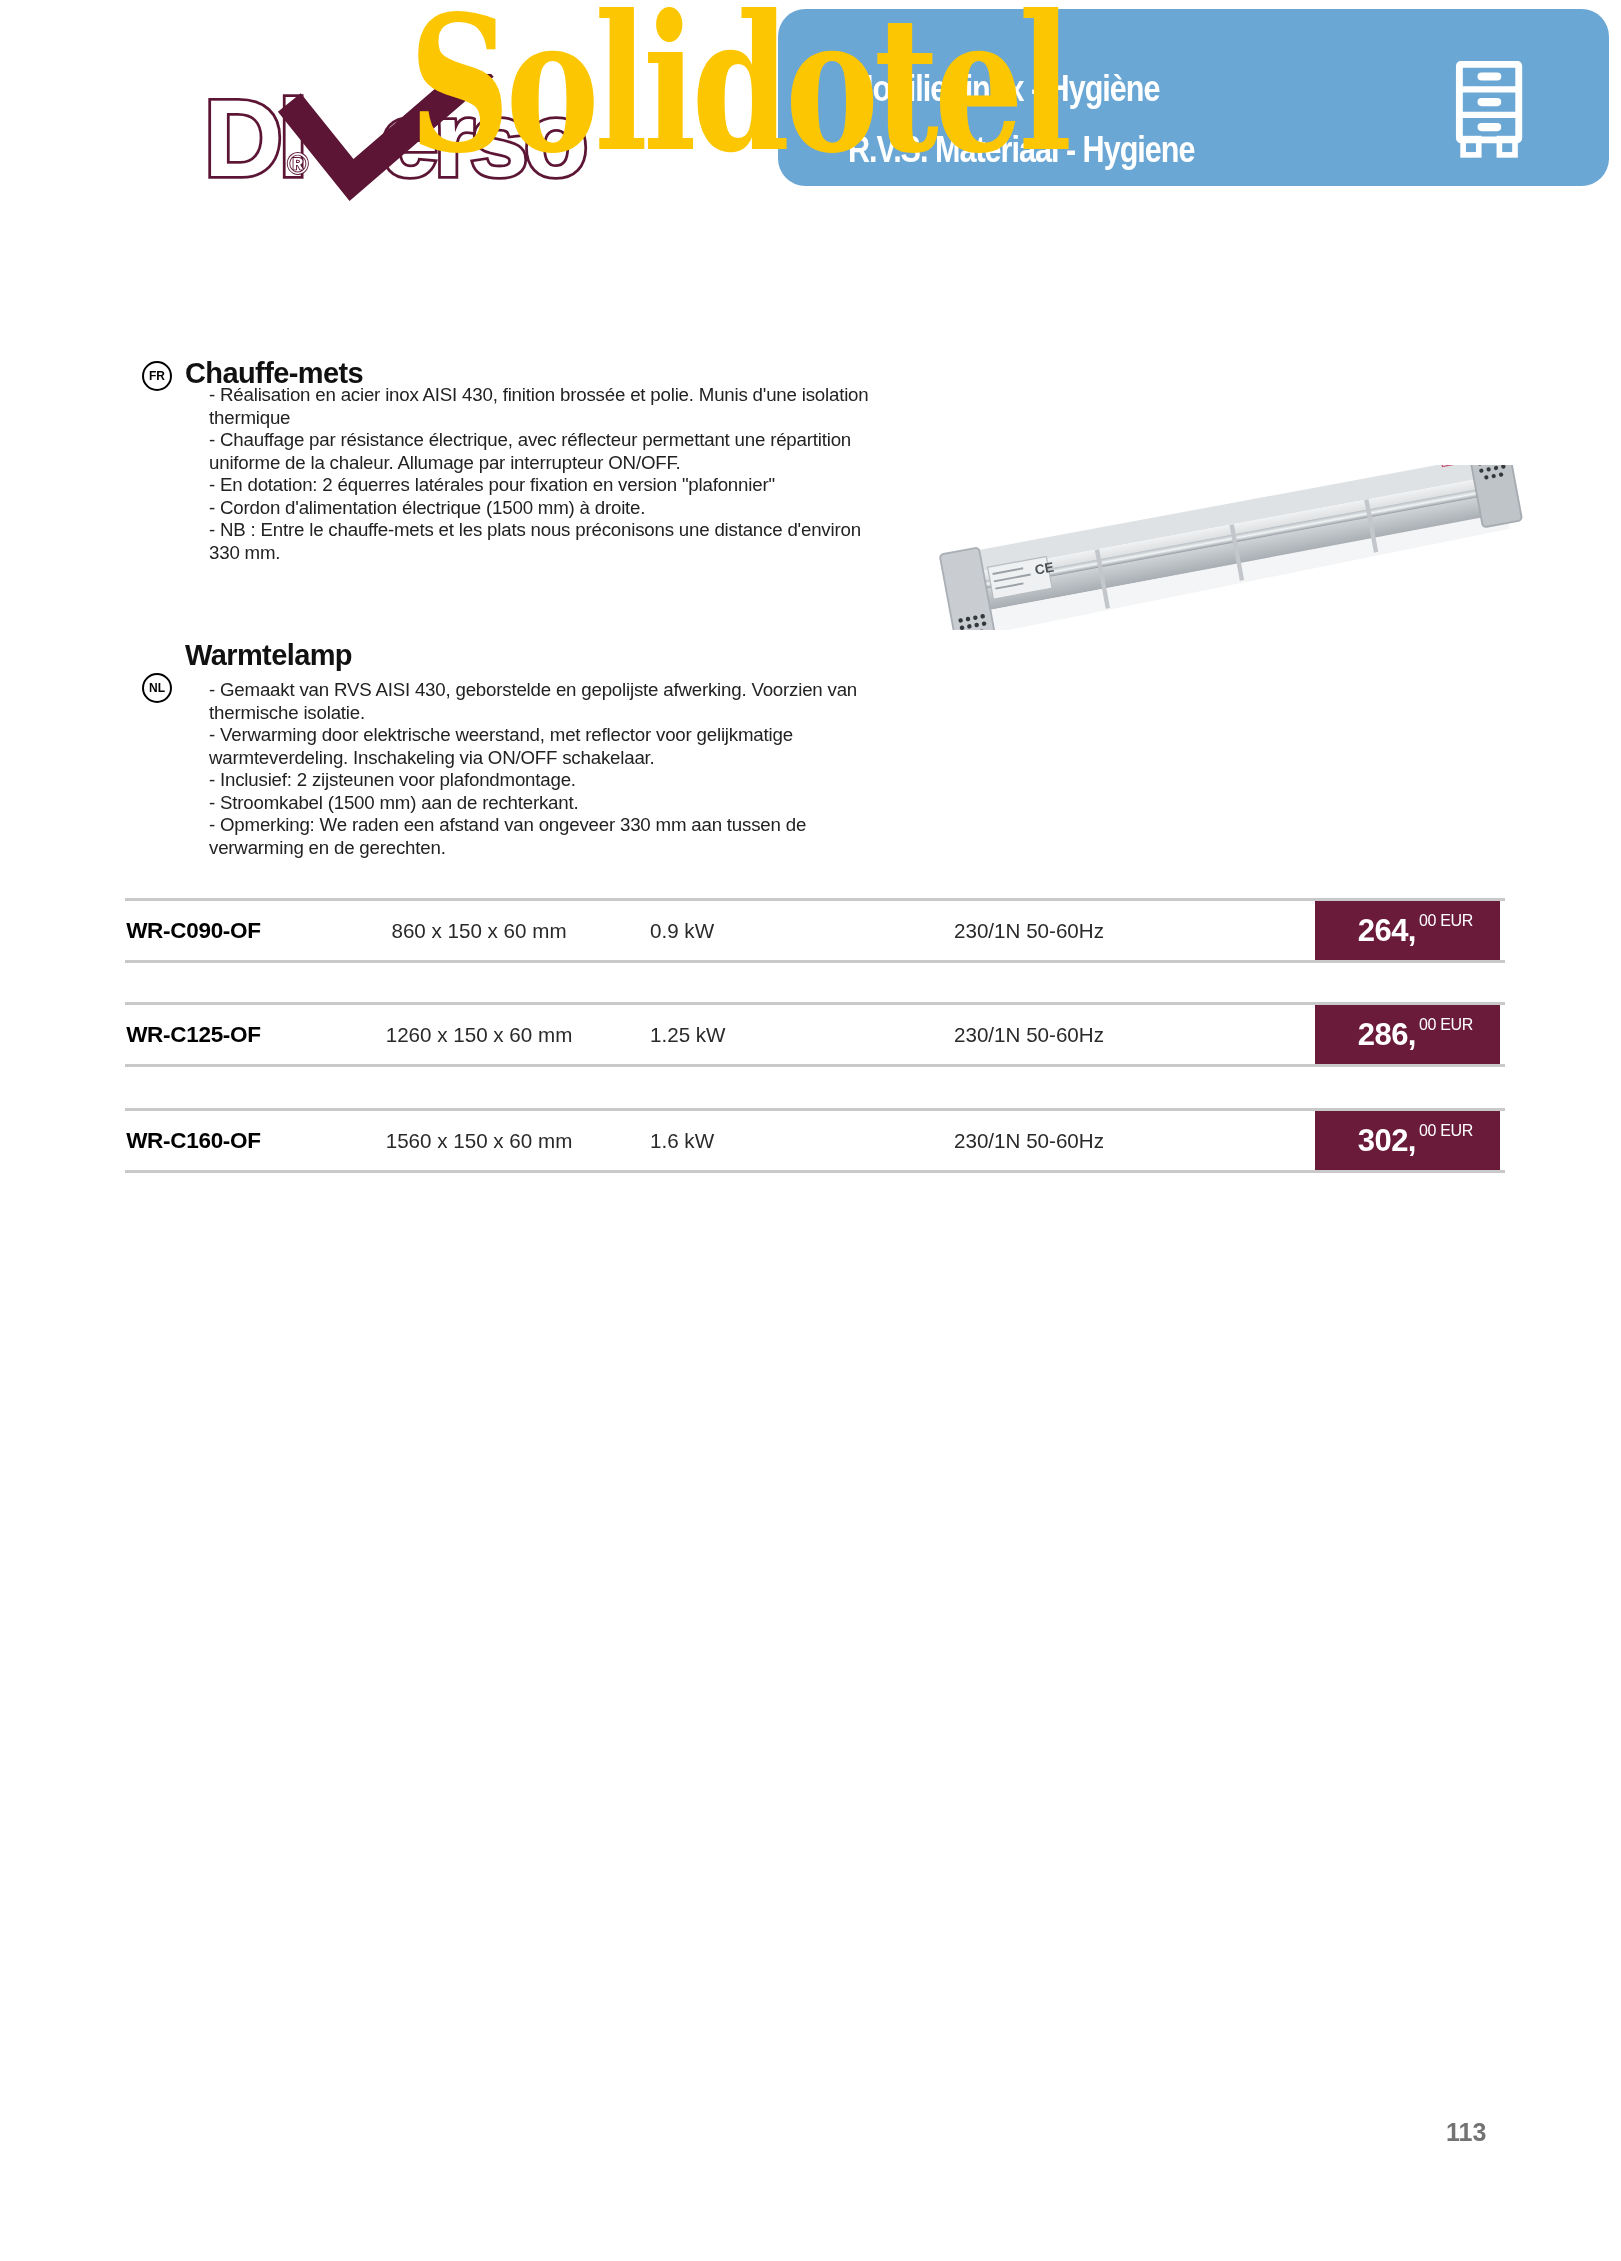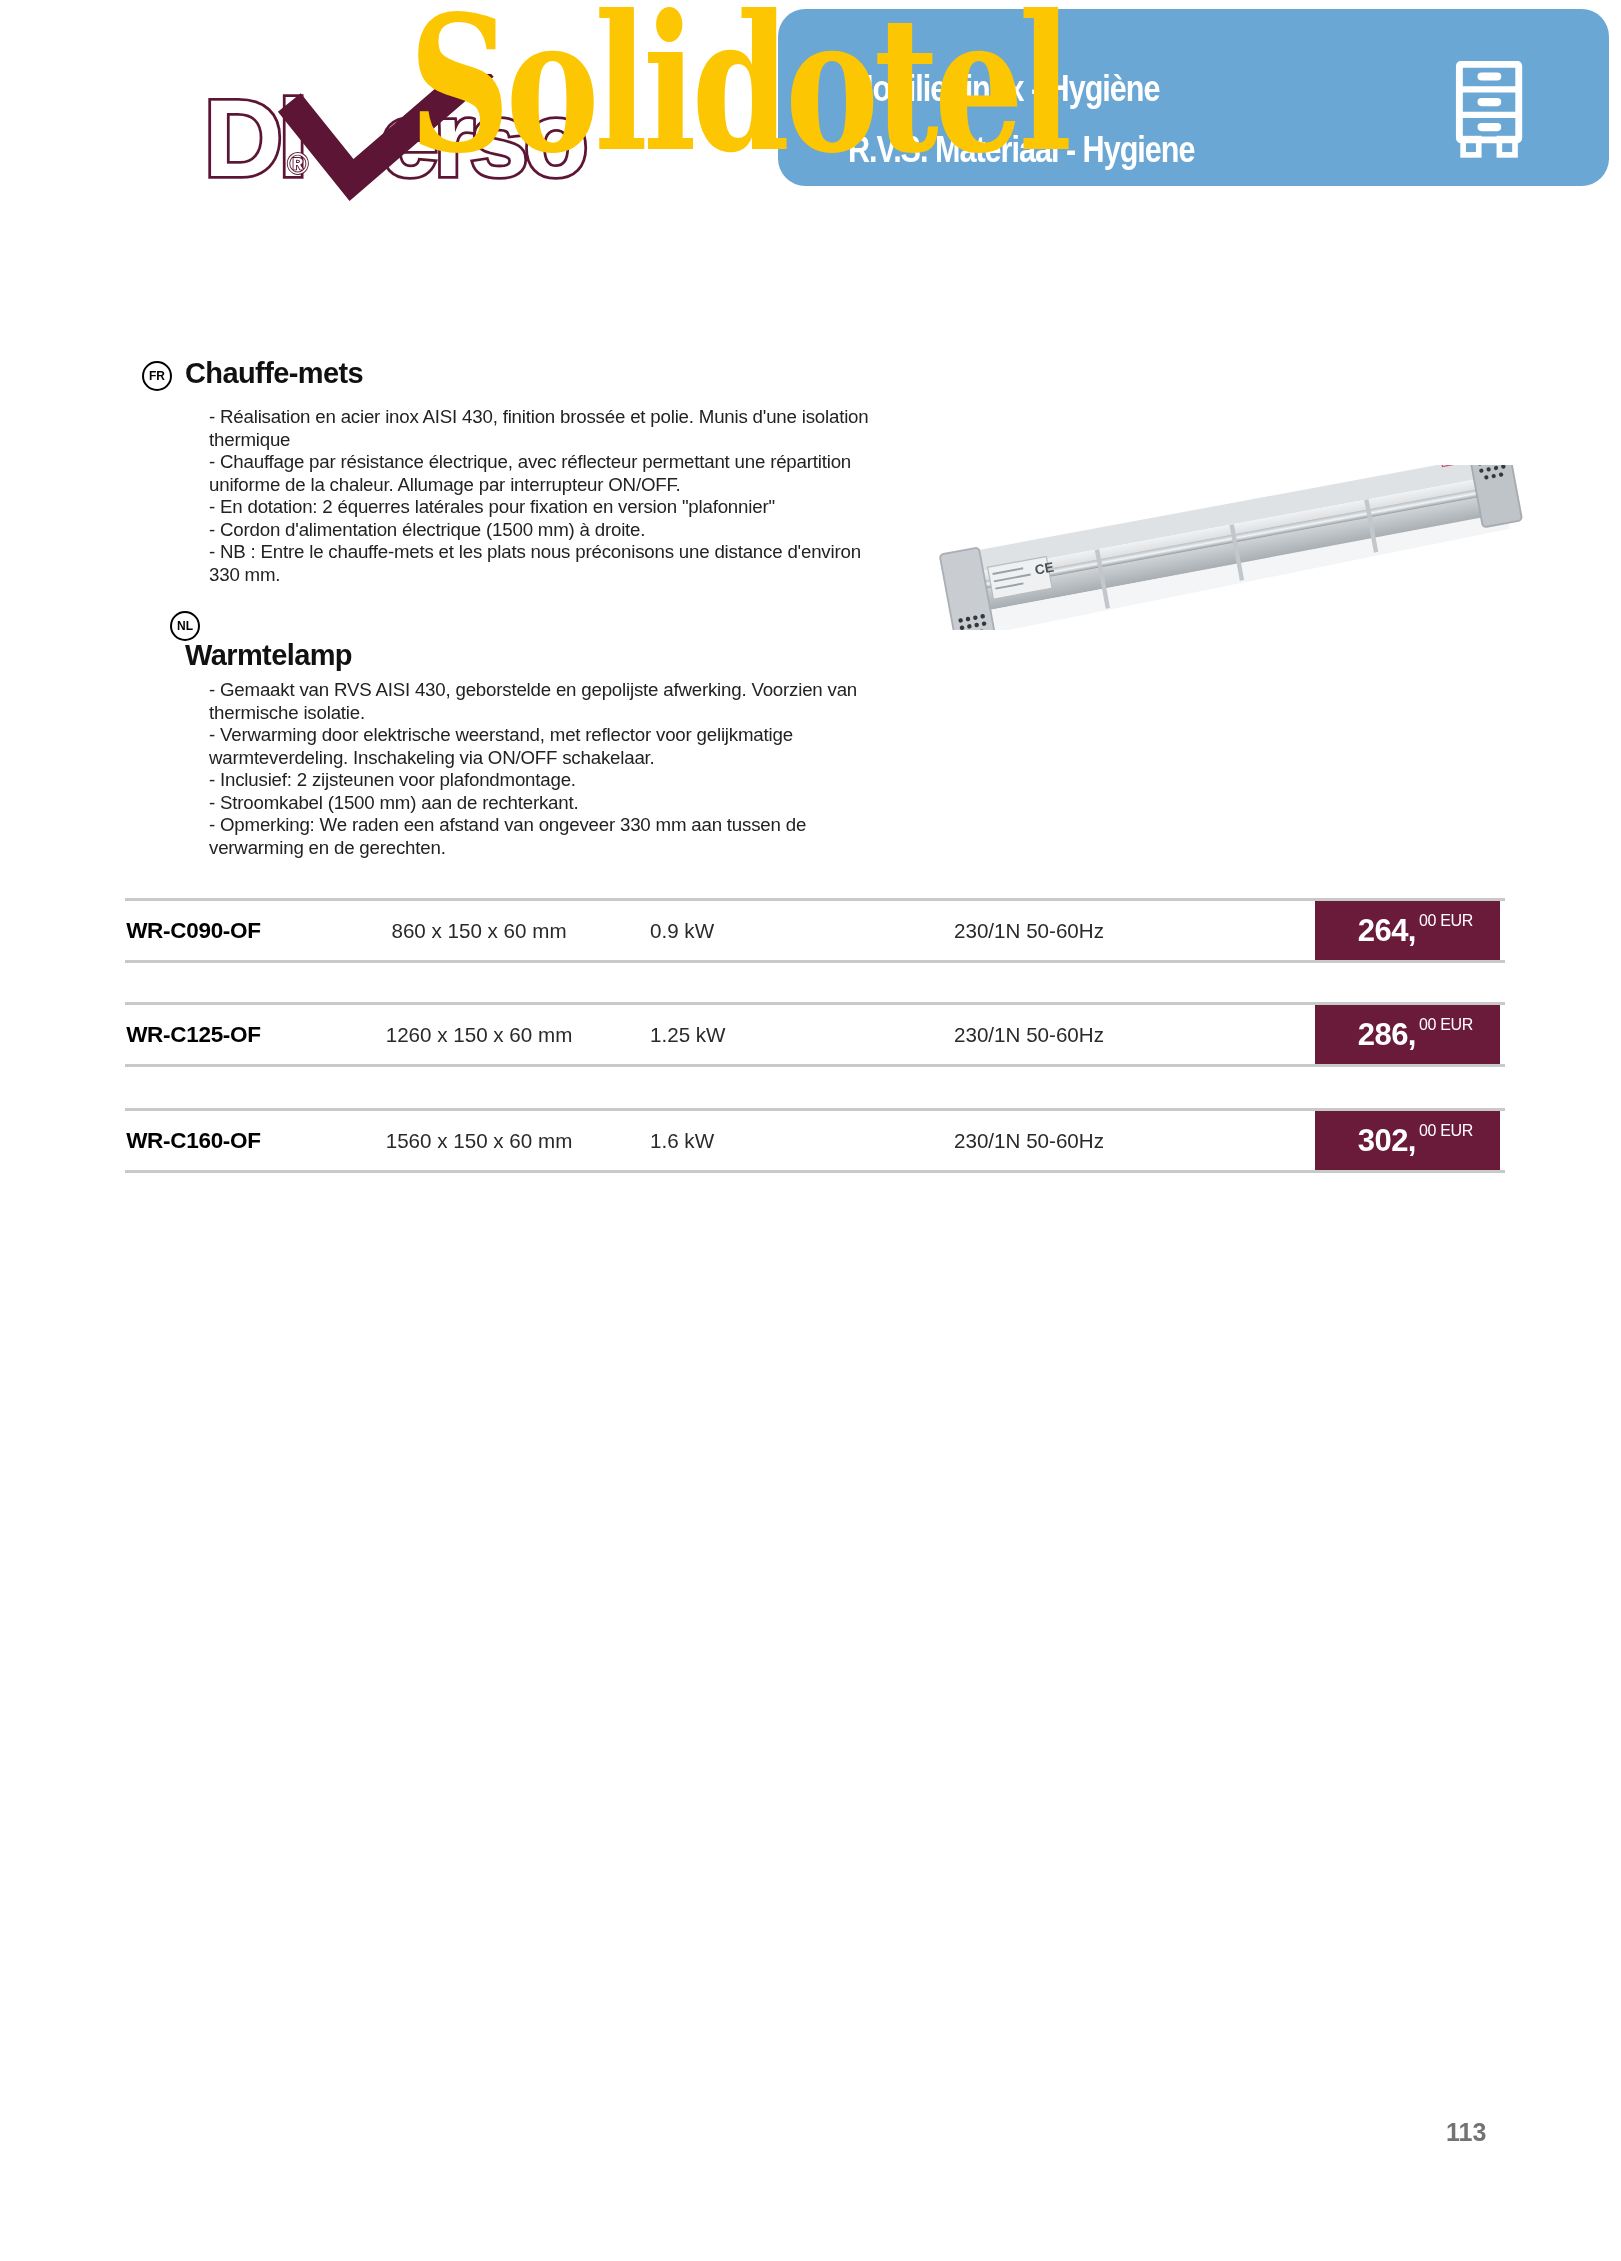--- a/index.html
+++ b/index.html
@@ -86,29 +86,29 @@
       <rect x="36" y="99" width="38" height="13" rx="6.5" fill="#ffffff"></rect>
       <rect x="13" y="124" width="25" height="26" fill="none" stroke="#ffffff" stroke-width="9"></rect>
       <rect x="71" y="124" width="25" height="26" fill="none" stroke="#ffffff" stroke-width="9"></rect>
     </svg>
   </div>
 
   <div id="watermark">Solidotel</div>
 
   <div class="lang-badge" style="left:142px; top:361px;">FR</div>
   <h2 class="section-title" style="left:185px; top:357px;">Chauffe-mets</h2>
-  <div class="section-body" style="left:209px; top:406px;">
+  <div class="section-body" style="left:209px; top:384px;">
     <p>- Réalisation en acier inox AISI 430, finition brossée et polie.  Munis d'une isolation thermique</p>
     <p>- Chauffage par résistance électrique, avec réflecteur permettant une répartition uniforme de la chaleur. Allumage par interrupteur ON/OFF.</p>
     <p>- En dotation: 2 équerres latérales pour fixation en version "plafonnier"</p>
     <p>- Cordon d'alimentation électrique (1500 mm) à droite.</p>
     <p>- NB : Entre le chauffe-mets et les plats nous préconisons une distance d'environ 330 mm.</p>
   </div>
 
-  <div class="lang-badge" style="left:142px; top:611px;margin-left:28px;">NL</div>
+  <div class="lang-badge" style="left:142px; top:673px;">NL</div>
   <h2 class="section-title" style="left:185px; top:639px;">Warmtelamp</h2>
   <div class="section-body" style="left:209px; top:679px;">
     <p>- Gemaakt van RVS AISI 430, geborstelde en gepolijste afwerking. Voorzien van thermische isolatie.</p>
     <p>- Verwarming door elektrische weerstand, met reflector voor gelijkmatige warmteverdeling. Inschakeling via ON/OFF schakelaar.</p>
     <p>- Inclusief: 2 zijsteunen voor plafondmontage.</p>
     <p>- Stroomkabel (1500 mm) aan de rechterkant.</p>
     <p>- Opmerking: We raden een afstand van ongeveer 330 mm aan tussen de verwarming en de gerechten.</p>
   </div>
 
   <svg id="product-photo" width="608" height="165" viewBox="0 0 975 265">

